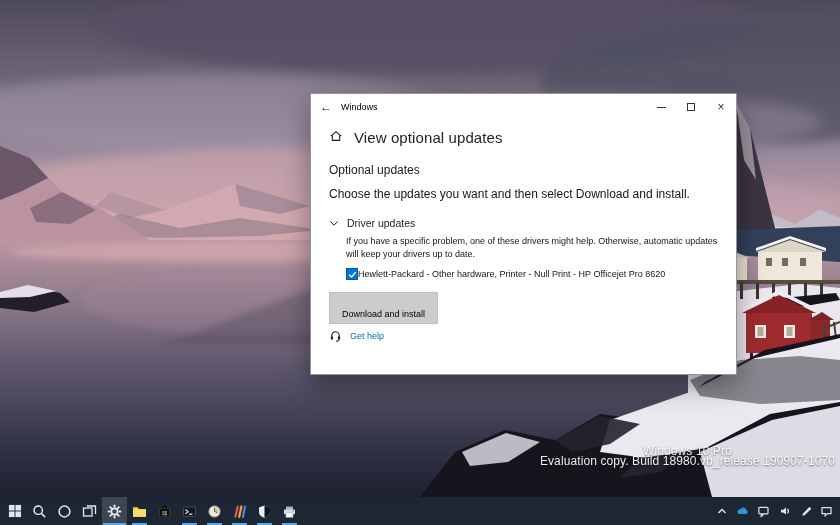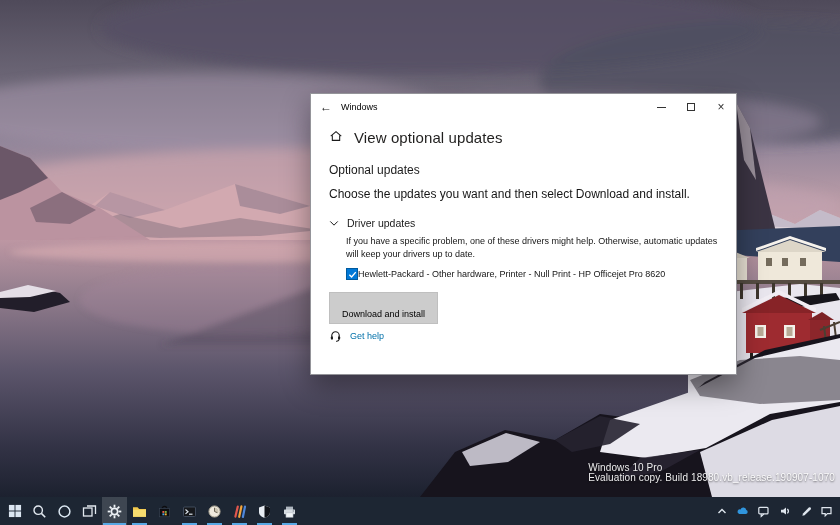--- a/index.html
+++ b/index.html
@@ -11,22 +11,22 @@
     --button-bg:#cccccc;
   }
   *{margin:0;padding:0;box-sizing:border-box;}
   html,body{width:840px;height:525px;overflow:hidden;}
   body{font-family:"Liberation Sans",sans-serif;position:relative;background:#333;}
 
   
   .desktop{position:absolute;inset:0;width:840px;height:525px;}
   .wallpaper{position:absolute;left:0;top:0;width:840px;height:497px;overflow:hidden;}
   .watermark{
-    position:absolute;right:5px;bottom:14px;text-align:left;
-    color:rgba(255,255,255,.92);font-size:10px;line-height:10px;
+    position:absolute;right:5px;bottom:31px;text-align:center;
+    color:rgba(255,255,255,.92);font-size:12px;line-height:10px;
     text-shadow:0 1px 2px rgba(0,0,0,.55);letter-spacing:.1px;
   }
 
   
   .win{
     position:absolute;left:310px;top:93px;width:427px;height:282px;
     background:var(--window-bg);border:1px solid rgba(60,60,70,.55);
     box-shadow:0 10px 26px rgba(0,0,0,.38);
     color:#1b1b1b;
   }

